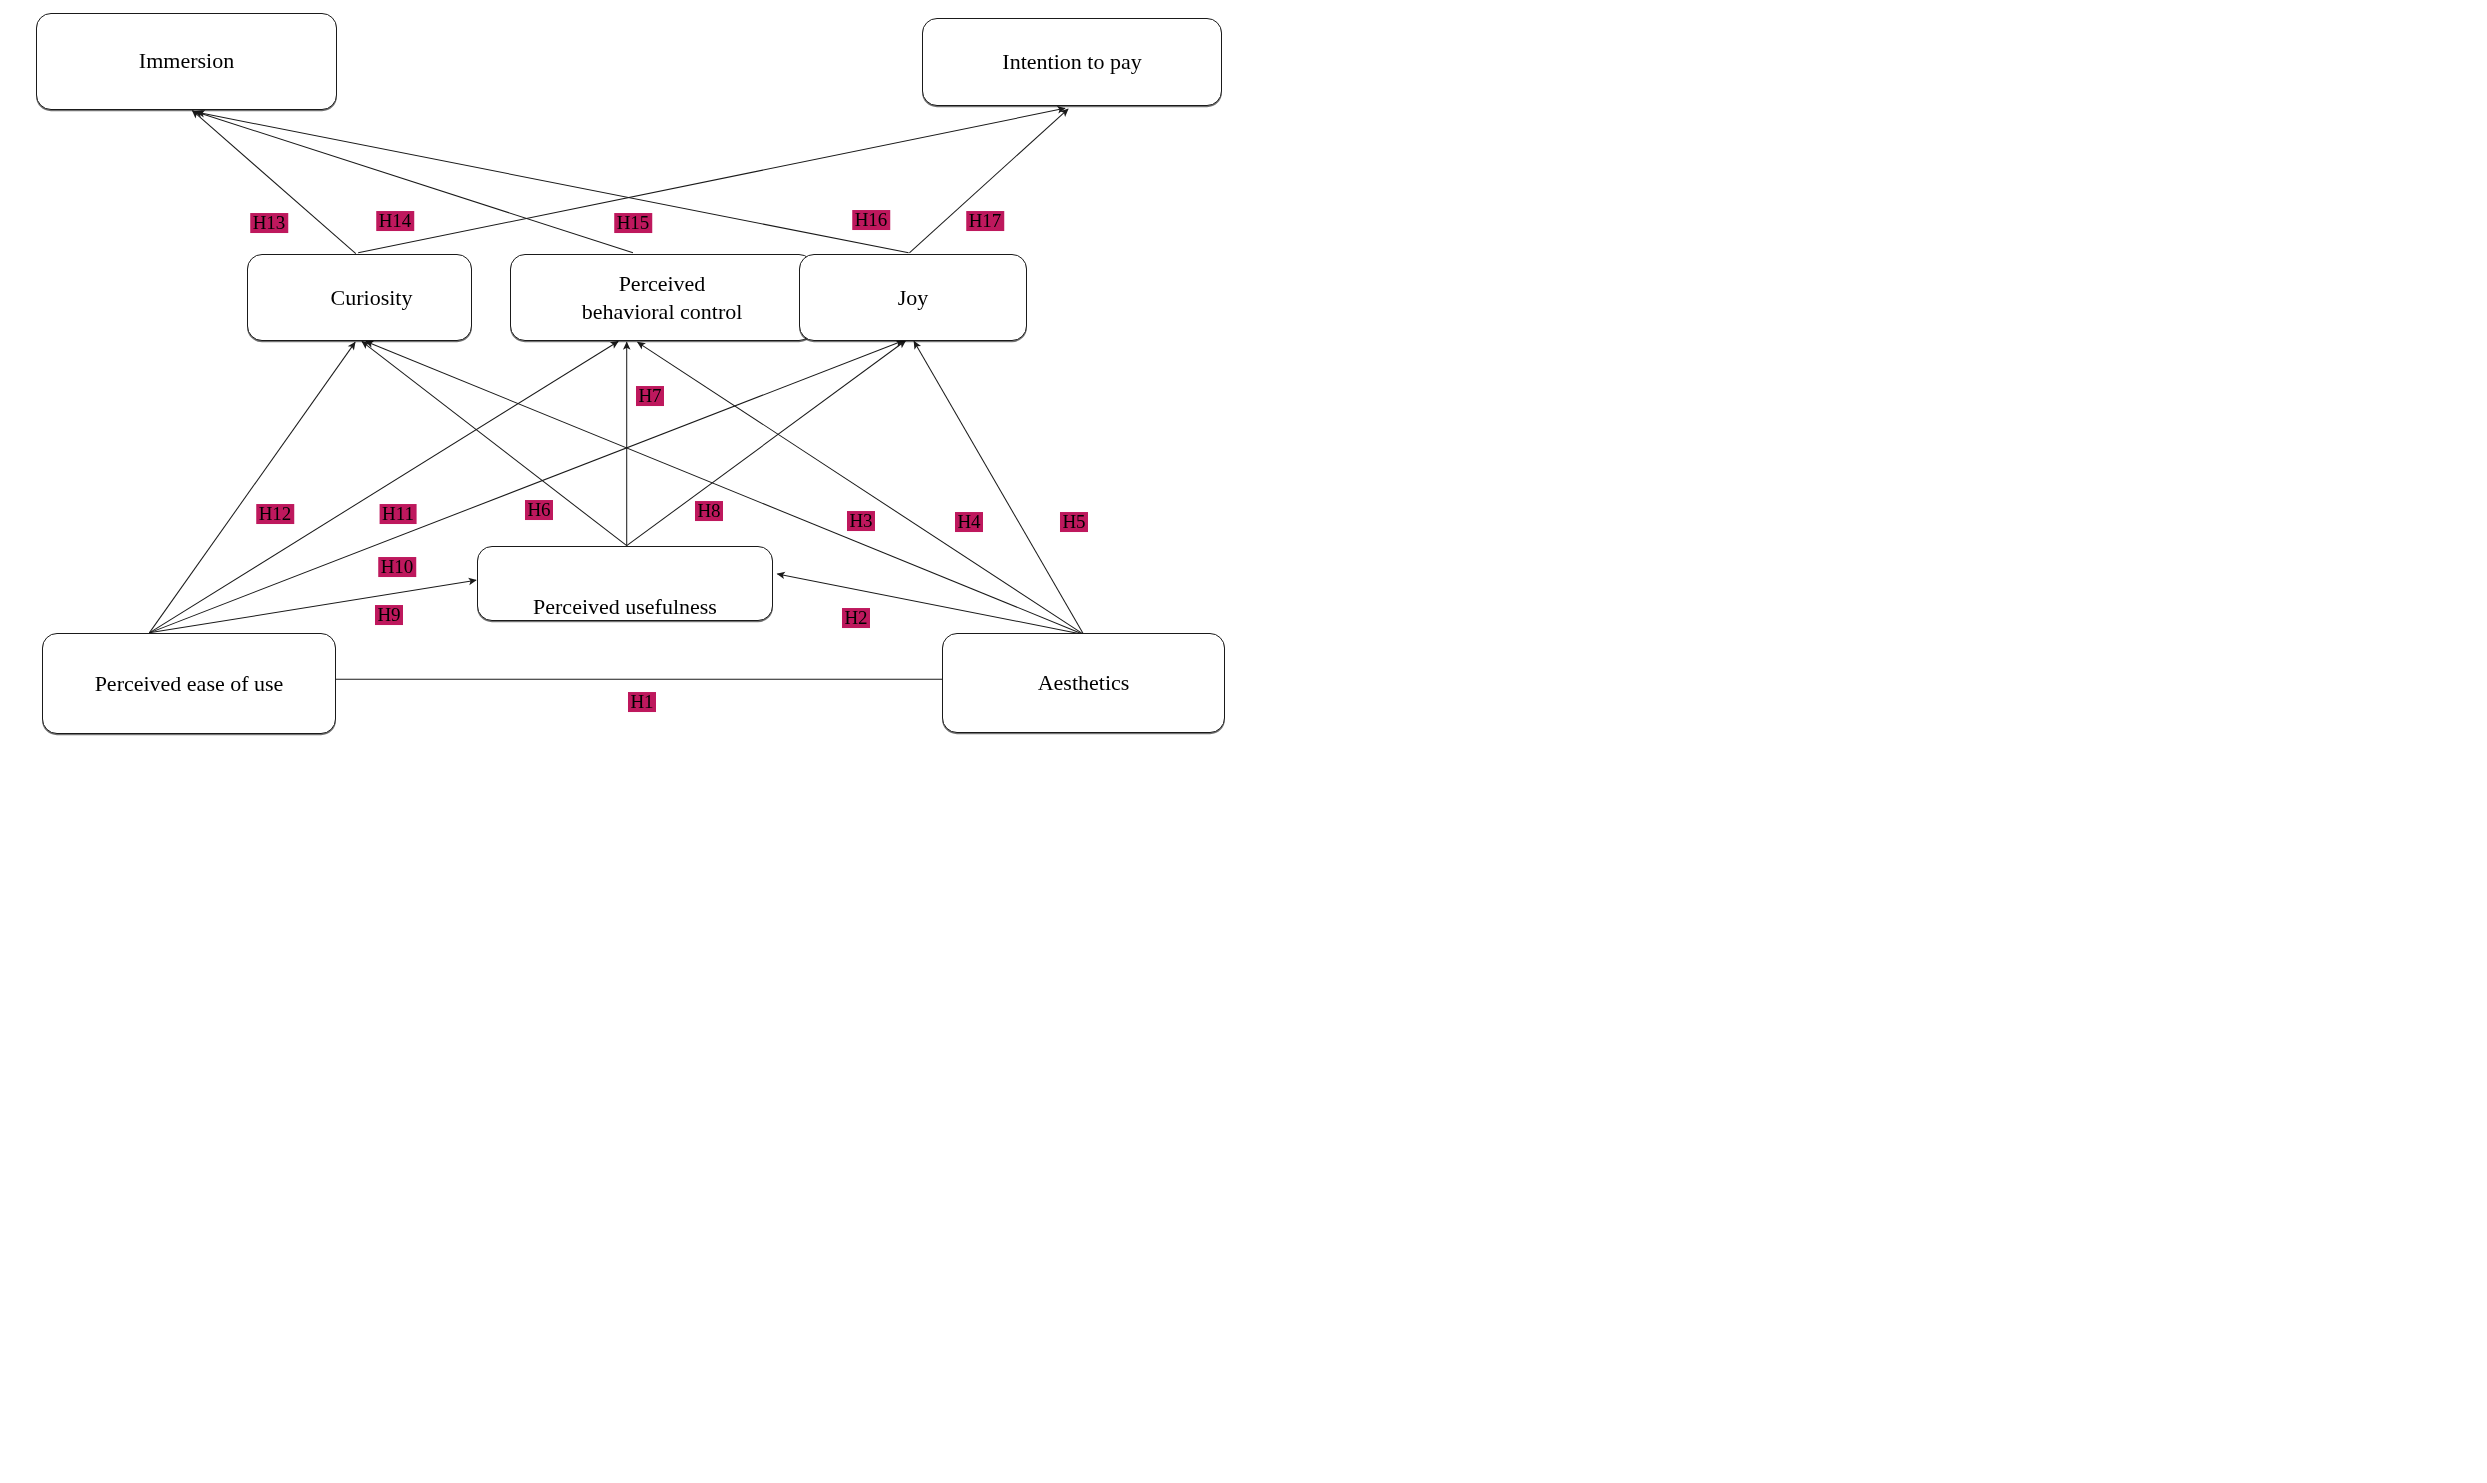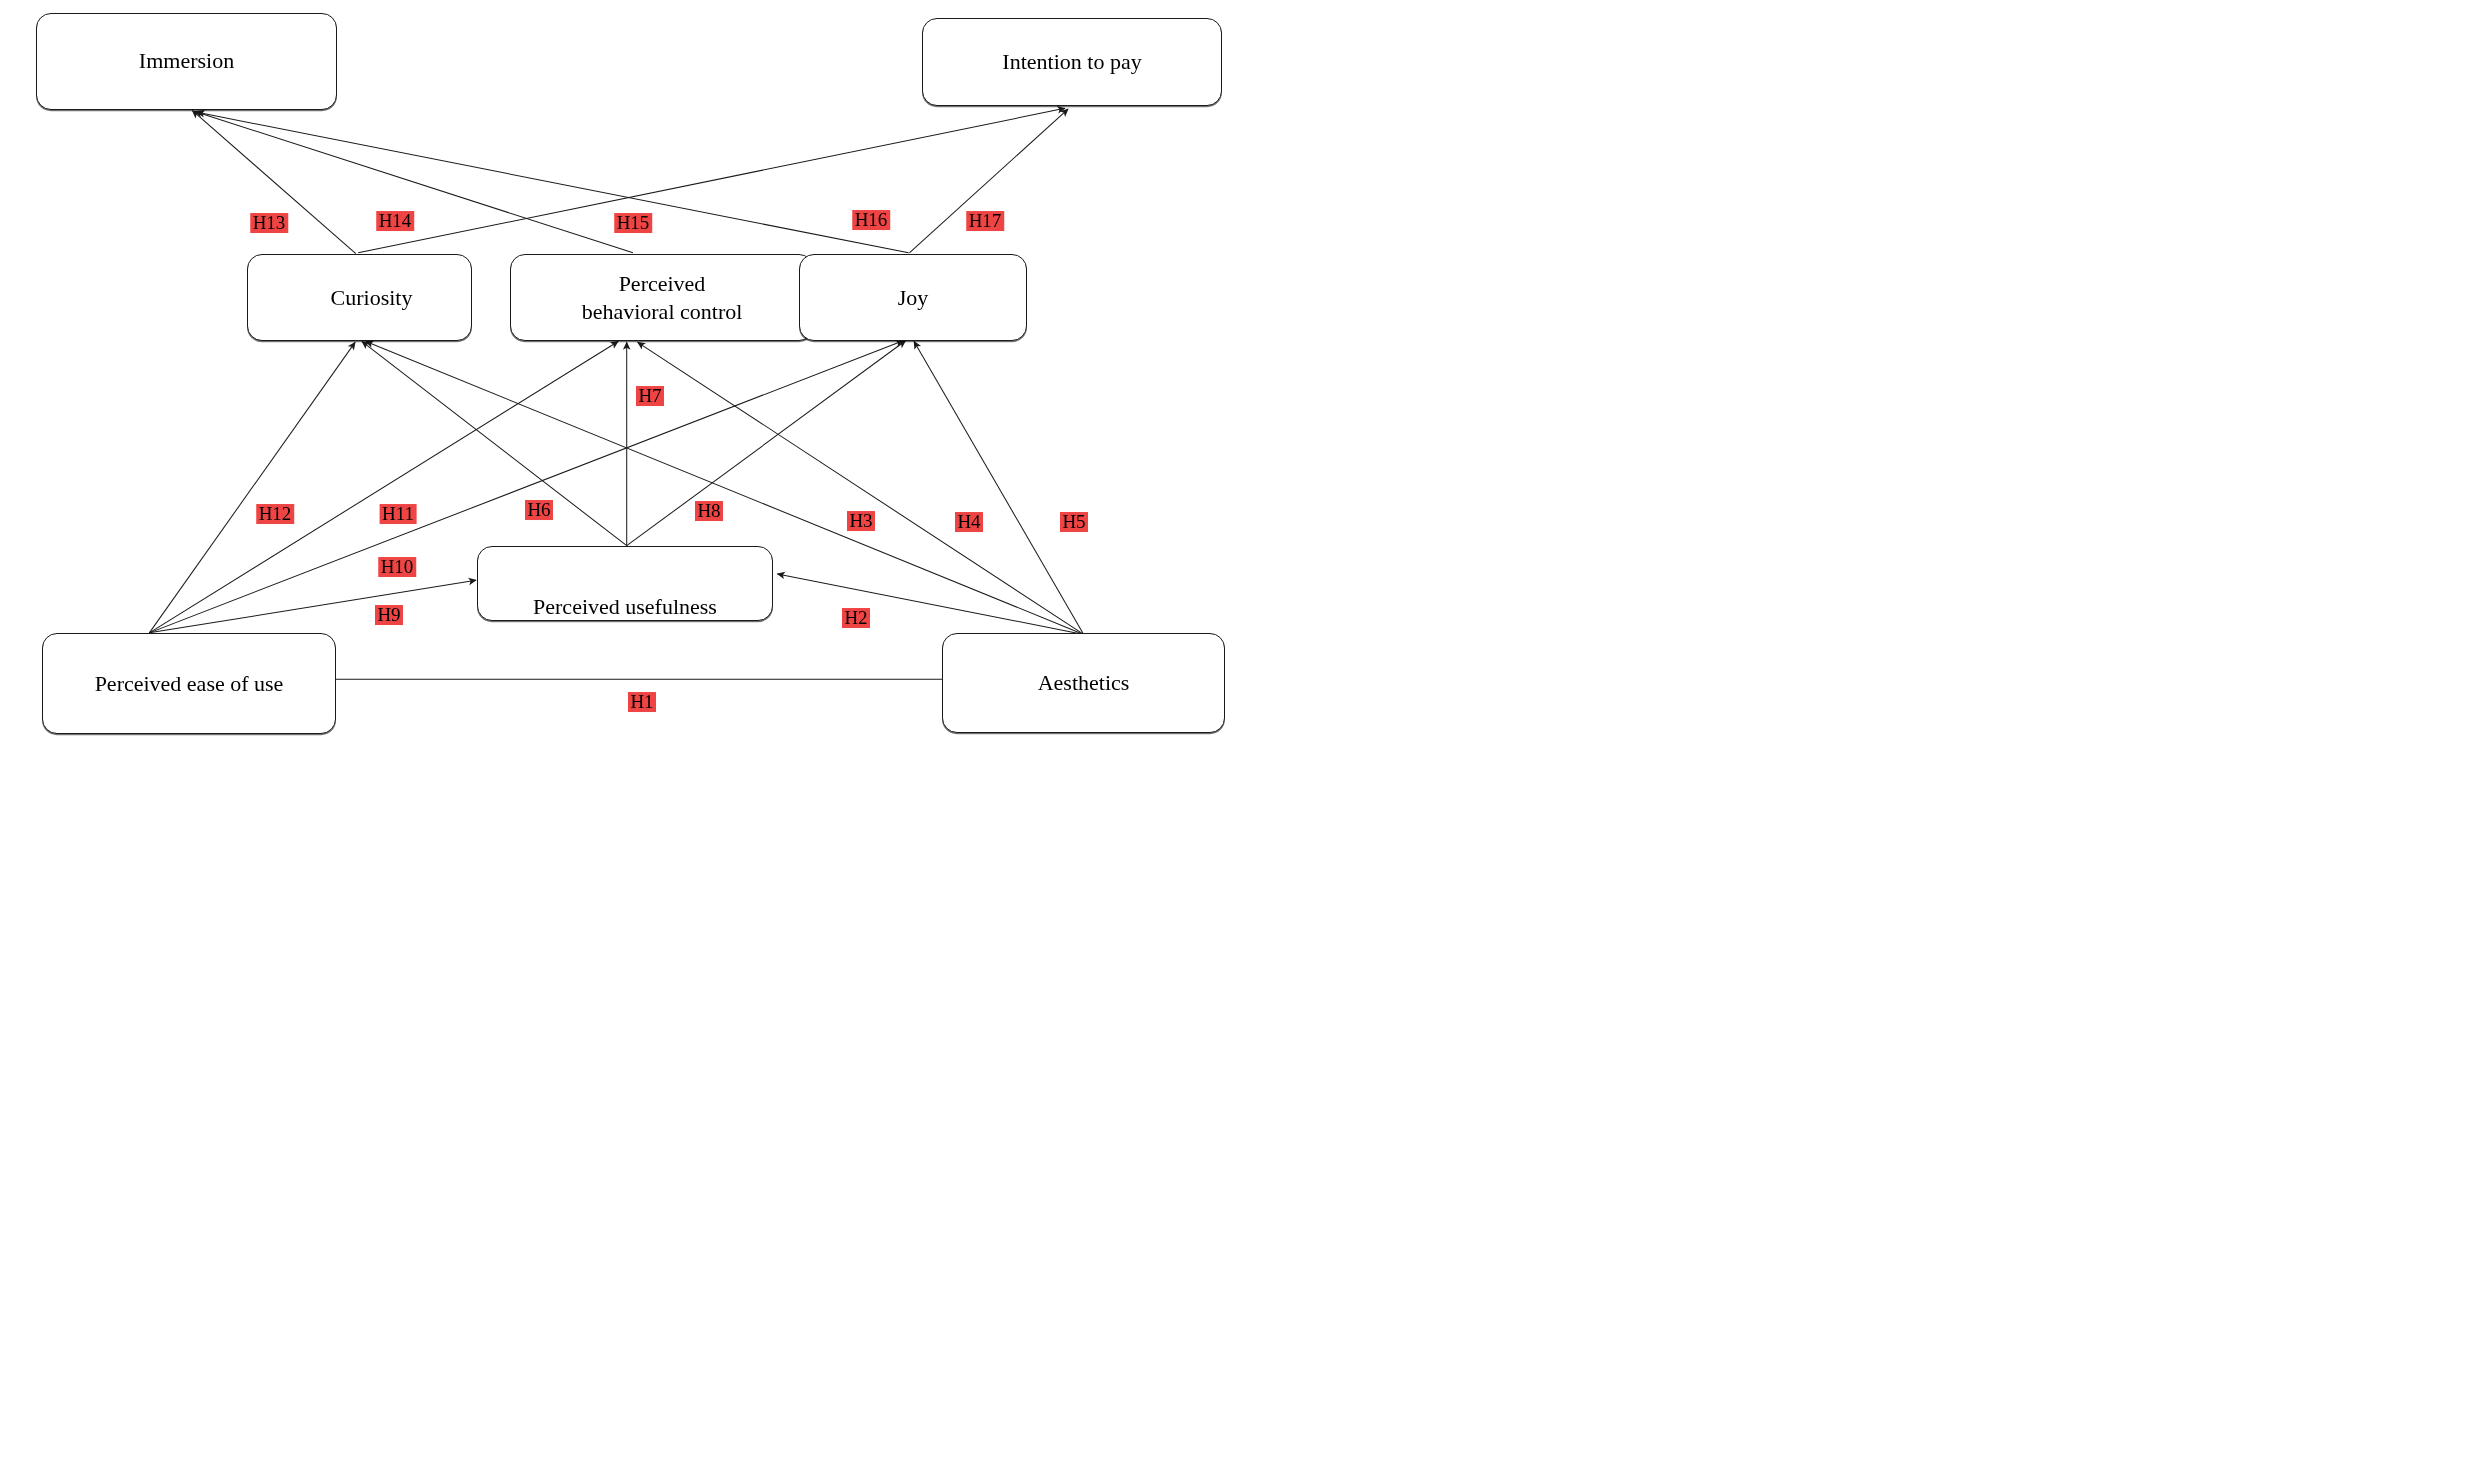--- a/index.html
+++ b/index.html
@@ -24,21 +24,21 @@
     color:#000000;
     line-height:1.25;
     white-space:pre-line;
     box-shadow:0 1.2px 0 rgba(0,0,0,0.55);
   }
   .edge-label{
     position:absolute;
     transform:translate(-50%,-50%);
     font-size:19px;
     color:#000000;
-    background:#ef4444;
+    background:#be185d;
     padding:0 2.4px;
     line-height:1.05;
   }
 </style>
 </head>
 <body>
 
 <div class="canvas">
   <svg class="edges-layer" width="1244" height="742" viewBox="0 0 1584 945">
     <defs>

